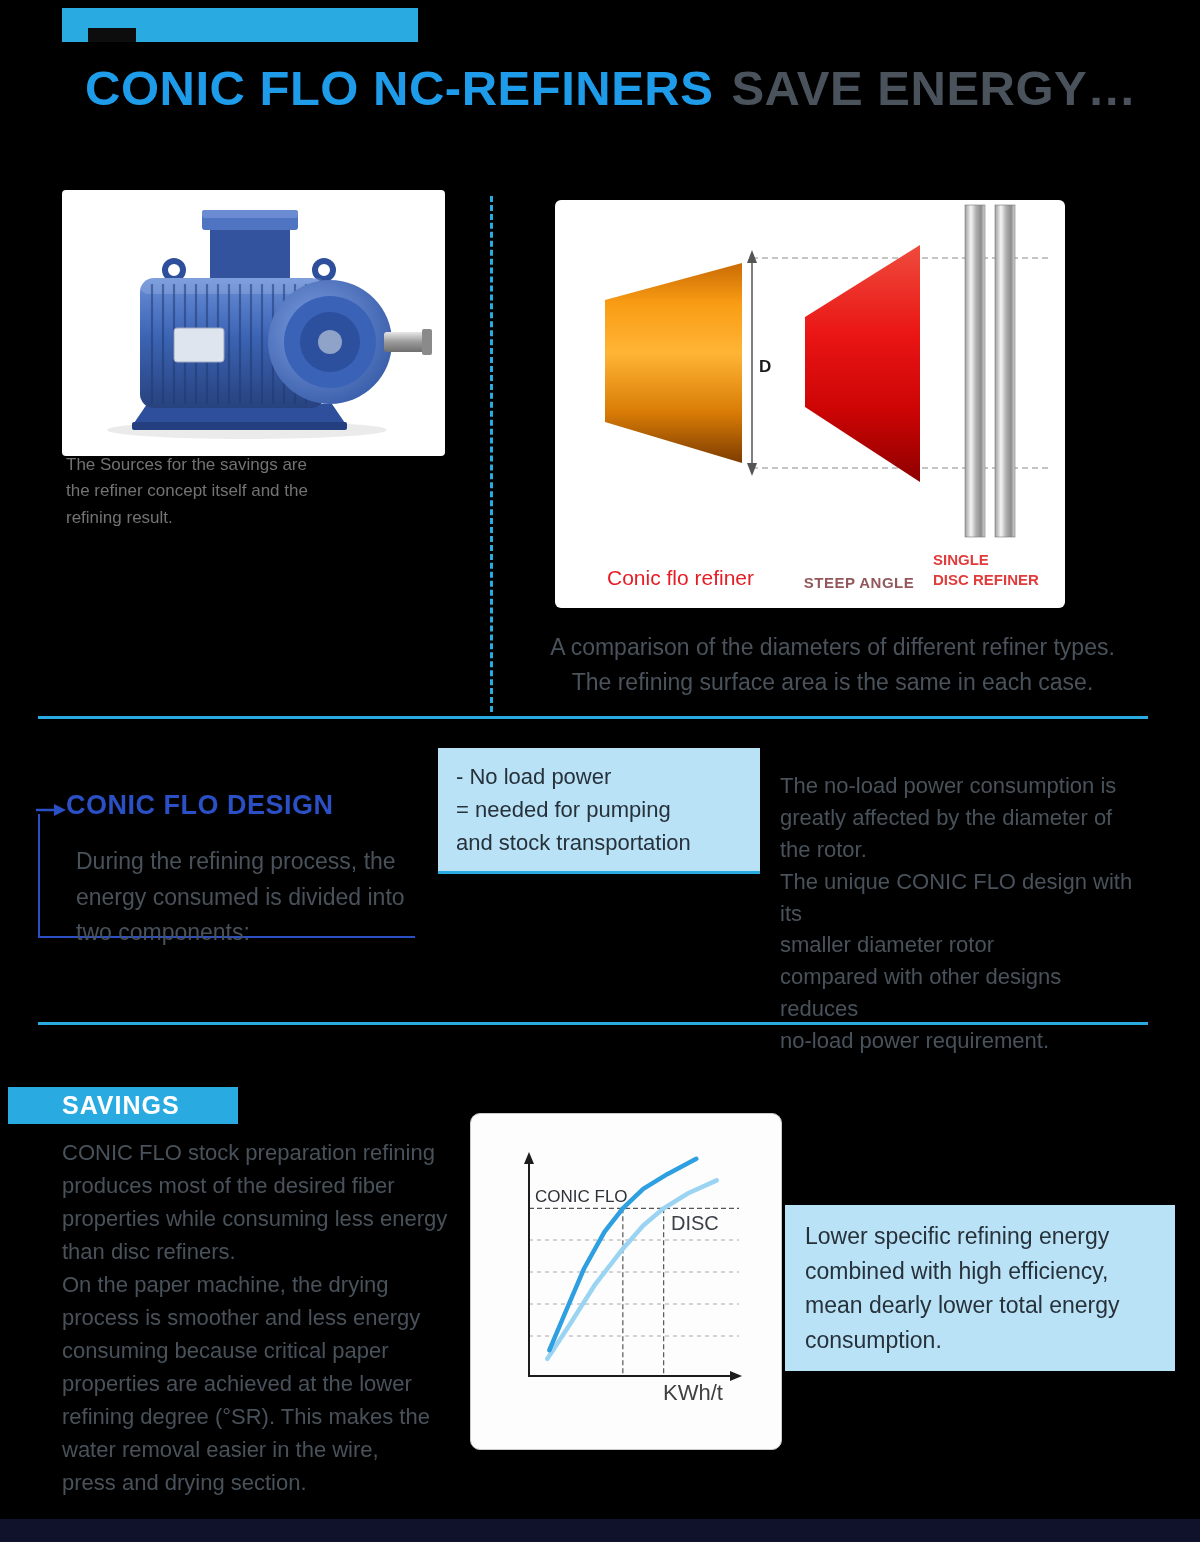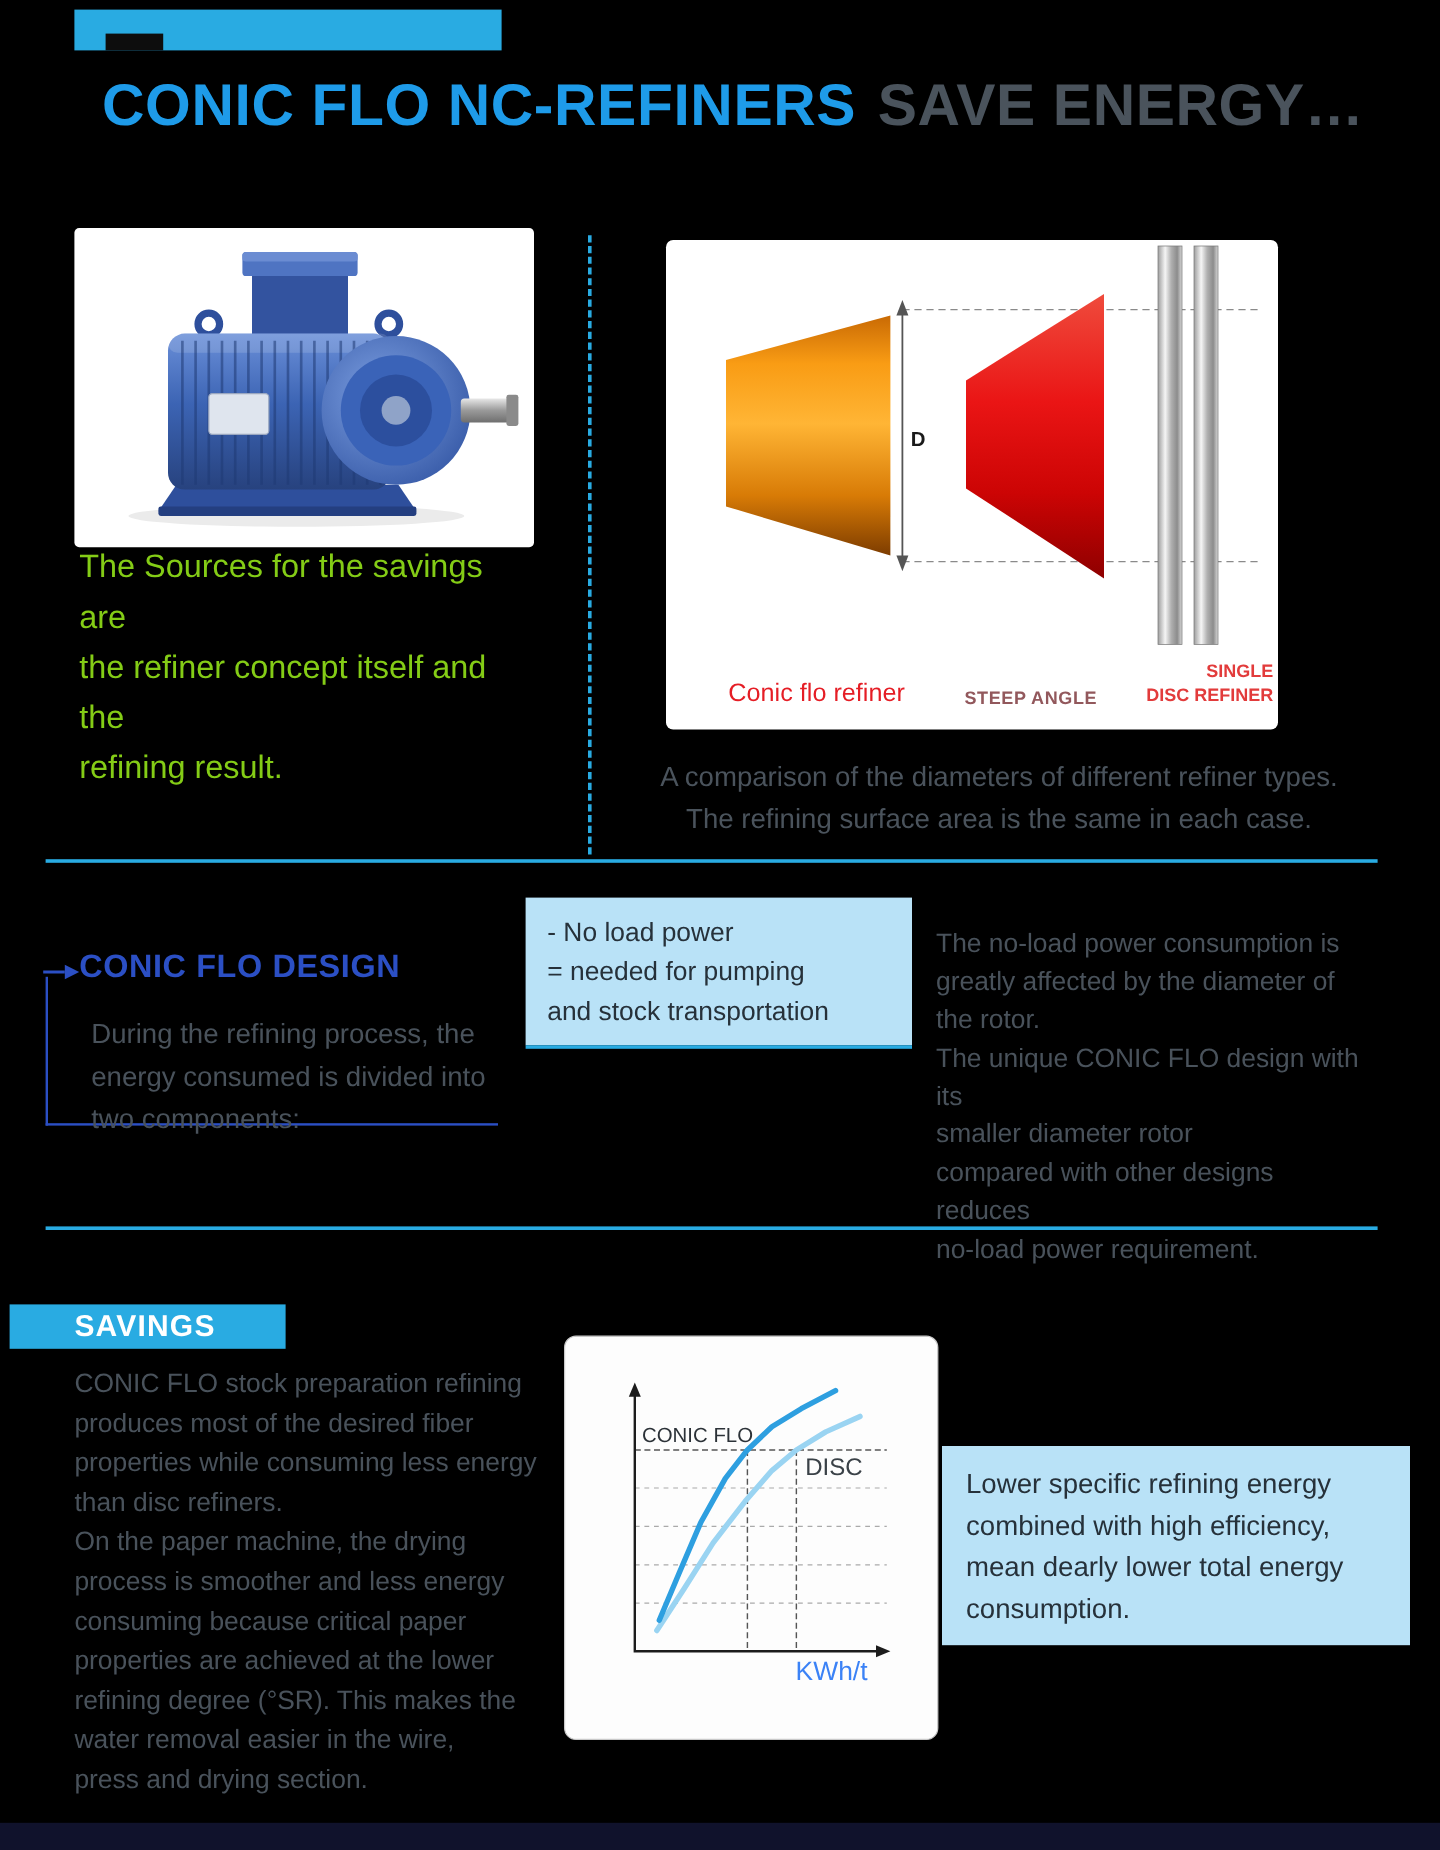--- a/index.html
+++ b/index.html
@@ -11,31 +11,31 @@
   .top-bar-notch{position:absolute;left:26px;top:20px;width:48px;height:14px;background:#0d0d0d;}
   
   .title{position:absolute;left:85px;top:60px;margin:0;font-size:49px;font-weight:bold;
          white-space:nowrap;letter-spacing:.5px;}
   .t1{color:#1e9be9;}
   .t2{color:#4a535c;margin-left:18px;}
   
   .motor-panel{position:absolute;left:62px;top:190px;width:383px;height:266px;background:#fff;border-radius:4px;}
   .motor-panel svg{position:absolute;inset:0;}
   .sources-text{position:absolute;left:66px;top:452px;width:380px;margin:0;
-                font-size:27px;line-height:1.55;color:#84cc16;}
+                font-size:17px;line-height:1.55;color:#737373;}
   
   .v-divider{position:absolute;left:490px;top:196px;height:516px;width:0;border-left:3px dashed #29abe2;}
   
   .refiner-panel{position:absolute;left:555px;top:200px;width:510px;height:408px;background:#fff;border-radius:6px;}
   .refiner-panel svg{position:absolute;inset:0;}
   .lbl-conic{position:absolute;left:28px;top:366px;width:195px;text-align:center;
              font-size:21px;font-weight:normal;color:#e51d25;}
   .lbl-steep{position:absolute;left:238px;top:374px;width:132px;text-align:center;
              font-size:15px;font-weight:bold;color:#92585c;letter-spacing:.5px;}
-  .lbl-disc{position:absolute;left:378px;top:350px;width:128px;text-align:right;
+  .lbl-disc{position:absolute;left:378px;top:350px;width:128px;text-align:left;
             font-size:15px;font-weight:bold;color:#e23b3b;line-height:1.35;}
   .diagram-caption{position:absolute;left:520px;top:630px;width:625px;text-align:center;
                    font-size:23px;line-height:1.5;color:#4a535c;}
   
   .rule{position:absolute;left:38px;width:1110px;height:3px;background:#29abe2;}
   .rule1{top:716px;} .rule2{top:1022px;}
   
   .design-arrow{position:absolute;left:34px;top:800px;}
   .design-bracket-v{position:absolute;left:38px;top:814px;width:2px;height:124px;background:#2b4fc4;}
   .design-bracket-h{position:absolute;left:38px;top:936px;width:377px;height:2px;background:#2b4fc4;}
@@ -57,21 +57,21 @@
   .savings-p2{position:absolute;left:62px;top:1268px;width:410px;margin:0;
               font-size:22px;line-height:1.5;color:#49525b;}
   
   .chart-panel{position:absolute;left:470px;top:1113px;width:310px;height:335px;background:#fdfdfd;
                border:1px solid #c9c9c9;border-radius:10px;}
   .chart-title{position:absolute;top:8px;left:0;width:100%;text-align:center;
                font-size:23px;color:#3a4147;letter-spacing:.5px;}
   .chart-svg{position:absolute;inset:0;}
   .chart-lbl-conic{position:absolute;left:64px;top:73px;font-size:17px;color:#2c3238;}
   .chart-lbl-disc{position:absolute;left:200px;top:98px;font-size:20px;color:#3a4147;}
-  .chart-xlabel{position:absolute;left:192px;top:266px;font-size:22px;color:#3b82f6;}
+  .chart-xlabel{position:absolute;left:192px;top:266px;font-size:22px;color:#404040;}
   
   .callout{position:absolute;left:785px;top:1205px;width:390px;box-sizing:border-box;margin:0;
            background:#b9e2f7;padding:14px 20px;font-size:23px;line-height:1.5;color:#26313a;}
   .footer-strip{position:absolute;left:0;top:1519px;width:1200px;height:23px;background:#10122c;}
 </style>
 </head>
 <body>
 
 <div id="page">
 

